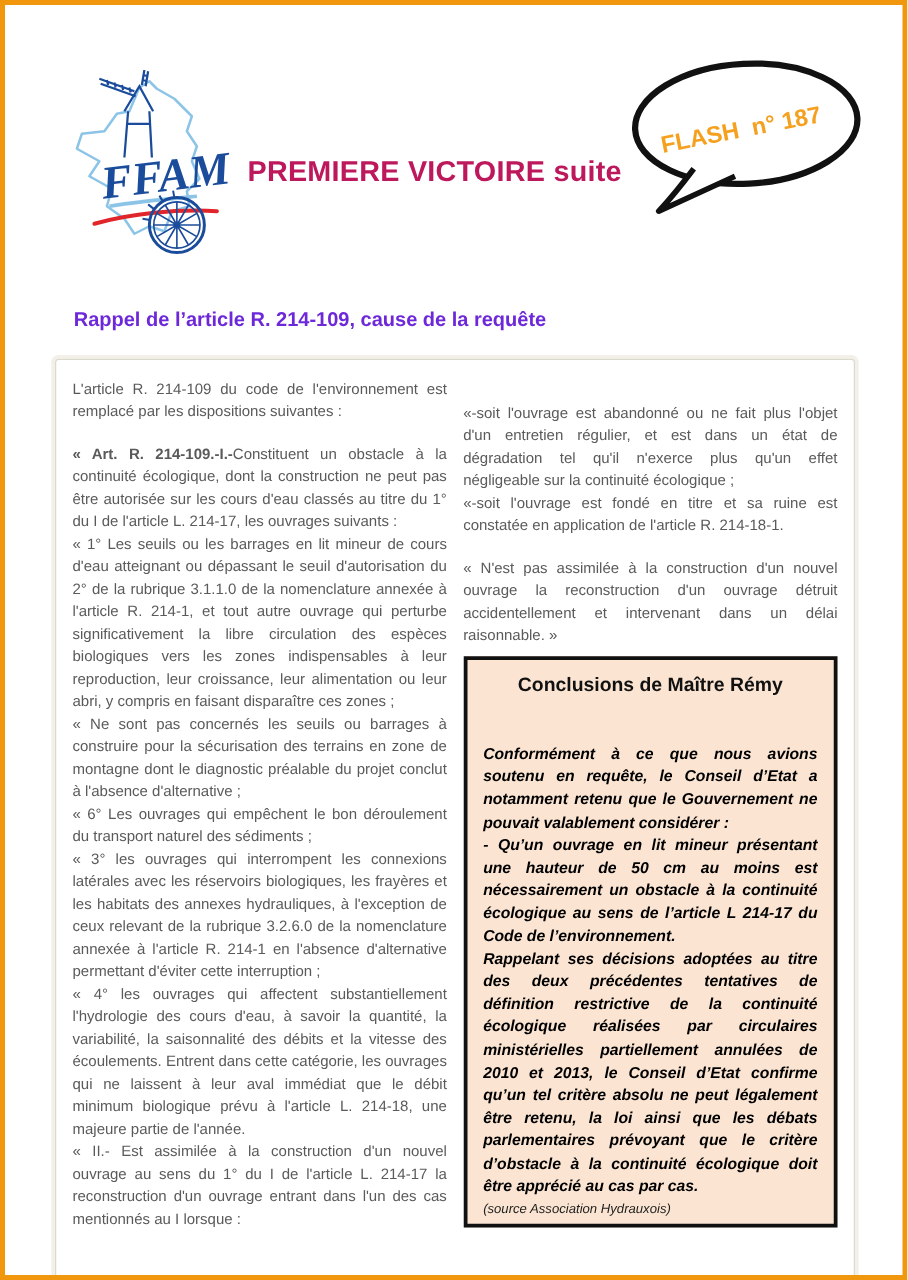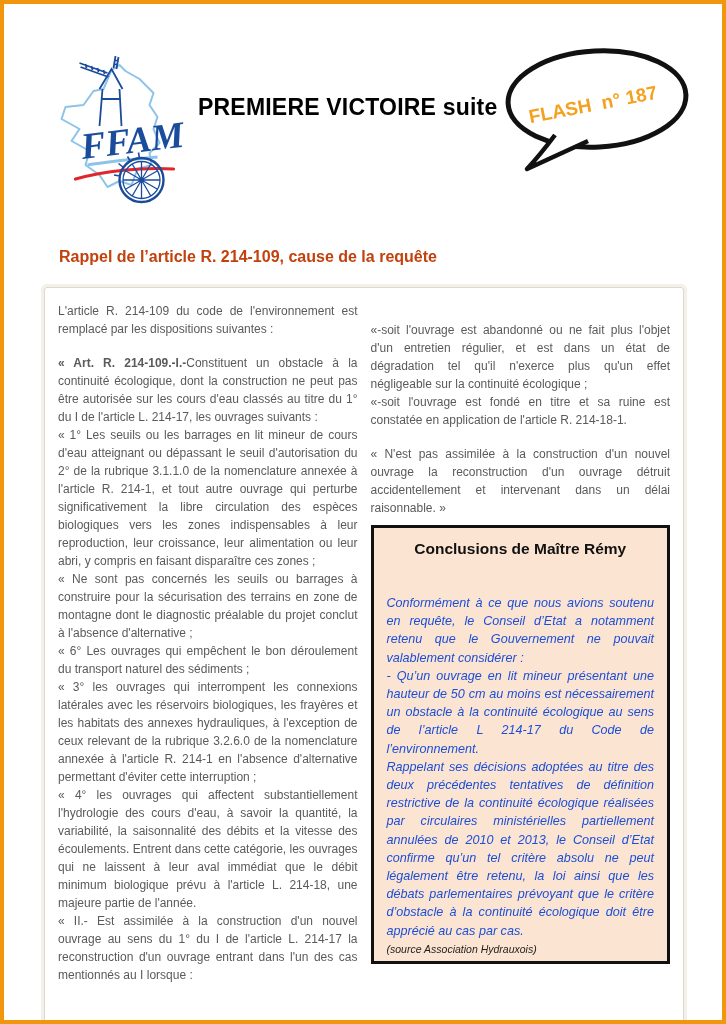--- a/index.html
+++ b/index.html
@@ -9,33 +9,33 @@
     box-sizing:border-box;
     border:4px solid #F0970E;
     background:#fff;
     font-family:"Liberation Sans", sans-serif;
     overflow:hidden;
   }
   
   .header{position:relative;height:205px;}
   .logo{position:absolute;left:44px;top:52px;width:138px;height:148px;}
   .page-title{
-    position:absolute;left:194px;top:90px;margin:0;
-    font-size:23px;font-weight:bold;color:#000000;letter-spacing:.2px;
+    position:absolute;left:194px;top:120px;margin:0;
+    font-size:23px;font-weight:bold;color:#be185d;letter-spacing:.2px;
   }
   .bubble{position:absolute;left:494px;top:38px;width:196px;height:140px;}
   .bubble-text{
     position:absolute;left:30px;top:52px;
     transform:rotate(-11deg);
     color:#F5A11F;font-weight:bold;font-size:19px;white-space:pre;
   }
   
   .section-heading{
     margin:0 0 0 55px;padding-top:39px;
-    font-size:16px;font-weight:bold;color:#c2410c;
+    font-size:16px;font-weight:bold;color:#6d28d9;
   }
   
   .frame{
     margin:21px 38px 0 40px;
     height:794px;box-sizing:border-box;
     border:1px solid #dcd9cd;
     box-shadow:0 0 0 3px #f2f0e9;
     border-radius:3px;
     padding:14px 13px 12px;
     display:flex;gap:13px;
@@ -57,21 +57,21 @@
     padding:9px 13px 6px;
   }
   .box h3{
     margin:3px 0 36px;text-align:center;
     font-size:15.5px;font-weight:bold;color:#111;
     font-style:normal;
   }
   .box-body p{
     margin:0;text-align:justify;
     font-size:12.6px;line-height:18.2px;
-    font-style:italic;font-weight:normal;color:#1d4ed8;
+    font-style:italic;font-weight:bold;color:#000000;
   }
   .box .source{
     margin-top:3px;text-align:left;
     font-size:10.5px;font-style:italic;color:#1d1d1d;
   }
 </style>
 </head>
 <body>
 
 <div class="page">

